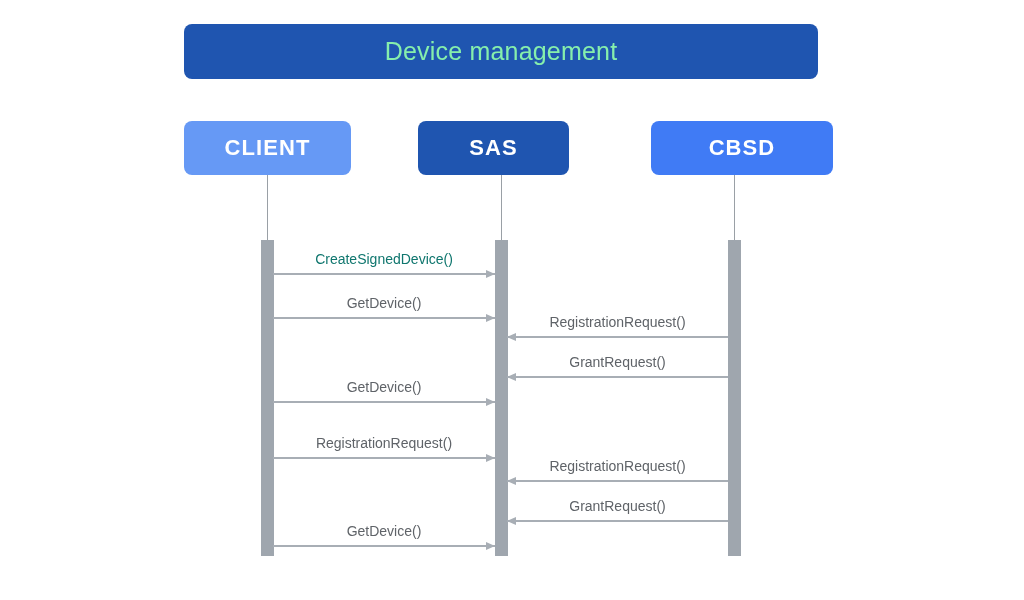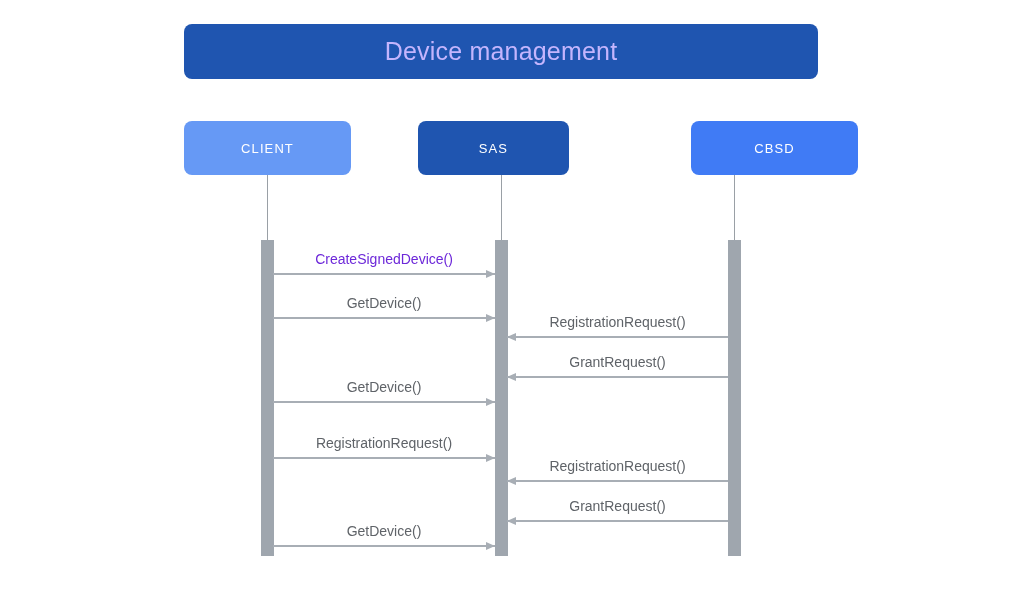--- a/index.html
+++ b/index.html
@@ -31,41 +31,41 @@
     top: 24px;
     width: 634px;
     height: 55px;
     border-radius: 8px;
     background: #1f55b0;
     display: flex;
     align-items: center;
     justify-content: center;
   }
   .title-bar .title-text {
-    color: #c4b5fd;
+    color: #86efac;
     font-size: 25px;
     font-weight: 400;
     letter-spacing: 0.2px;
     line-height: 1;
   }
 
   
   .actor-box {
     position: absolute;
     top: 121px;
     height: 54px;
     border-radius: 8px;
     display: flex;
     align-items: center;
     justify-content: center;
   }
   .actor-box .actor-label {
     color: #ffffff;
-    font-size: 13px;
-    font-weight: 400;
+    font-size: 22px;
+    font-weight: 700;
     letter-spacing: 1.1px;
     line-height: 1;
   }
 
   
   .lifeline {
     position: absolute;
     top: 175px;
     width: 1px;
     background: #9aa0a6;
@@ -129,42 +129,42 @@
     <span class="title-text">Device management</span>
   </div>
 
   <div id="actors-layer">
       <div class="actor-box" style="left: 184px; width: 167px; background: rgb(102, 153, 245);">
         <span class="actor-label">CLIENT</span>
       </div>
       <div class="actor-box" style="left: 418px; width: 151px; background: rgb(31, 85, 176);">
         <span class="actor-label">SAS</span>
       </div>
-      <div class="actor-box" style="left: 651px; width: 167px; background: rgb(64, 123, 245); margin-left: 40px;">
+      <div class="actor-box" style="left: 651px; width: 182px; background: rgb(64, 123, 245);">
         <span class="actor-label">CBSD</span>
       </div>
     </div>
 
   <div id="lifelines-layer">
       <div class="lifeline" style="left: 267px; height: 381px; background: rgb(154, 160, 166);"></div>
       <div class="lifeline" style="left: 501px; height: 381px; background: rgb(154, 160, 166);"></div>
       <div class="lifeline" style="left: 734px; height: 381px; background: rgb(154, 160, 166);"></div>
     </div>
 
   <div id="activations-layer">
       <div class="activation" style="left: 261px; top: 240px; height: 316px; background: rgb(159, 166, 174);"></div>
       <div class="activation" style="left: 495px; top: 240px; height: 316px; background: rgb(159, 166, 174);"></div>
       <div class="activation" style="left: 728px; top: 240px; height: 316px; background: rgb(159, 166, 174);"></div>
     </div>
 
   <div id="messages-layer">
       <div class="message dir-right" style="left: 273px; top: 273px; width: 222px;">
         <div class="msg-line" style="background: rgb(168, 174, 181);"></div>
         <div class="msg-head"></div>
-        <div class="msg-label" style="color: #6d28d9;">CreateSignedDevice()</div>
+        <div class="msg-label" style="color: #0f766e;">CreateSignedDevice()</div>
       </div>
       <div class="message dir-right" style="left: 273px; top: 317px; width: 222px;">
         <div class="msg-line" style="background: rgb(168, 174, 181);"></div>
         <div class="msg-head"></div>
         <div class="msg-label" style="color: rgb(95, 99, 104);">GetDevice()</div>
       </div>
       <div class="message dir-left" style="left: 507px; top: 336px; width: 221px;">
         <div class="msg-line" style="background: rgb(168, 174, 181);"></div>
         <div class="msg-head"></div>
         <div class="msg-label" style="color: rgb(95, 99, 104);">RegistrationRequest()</div>

